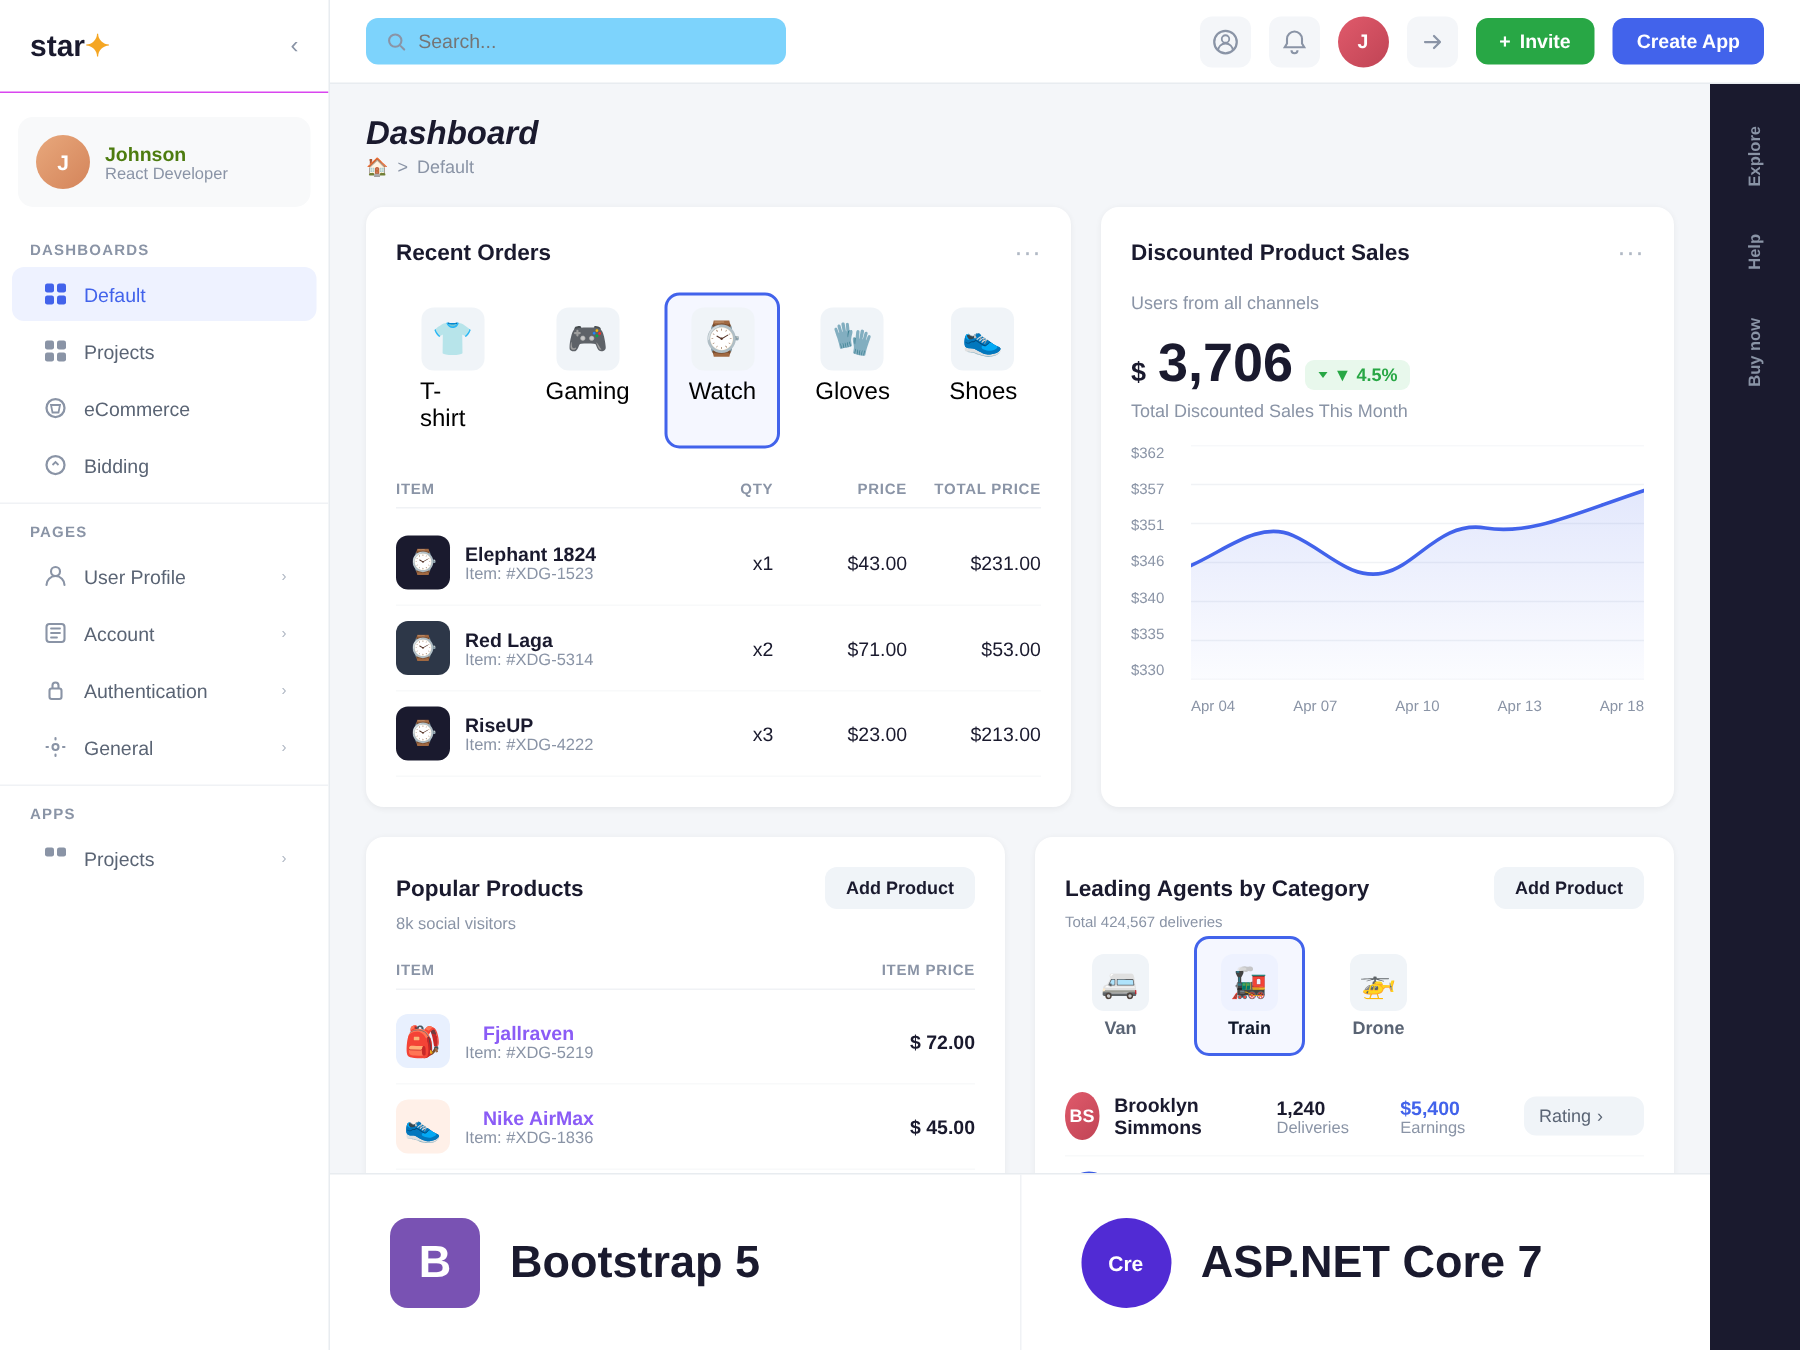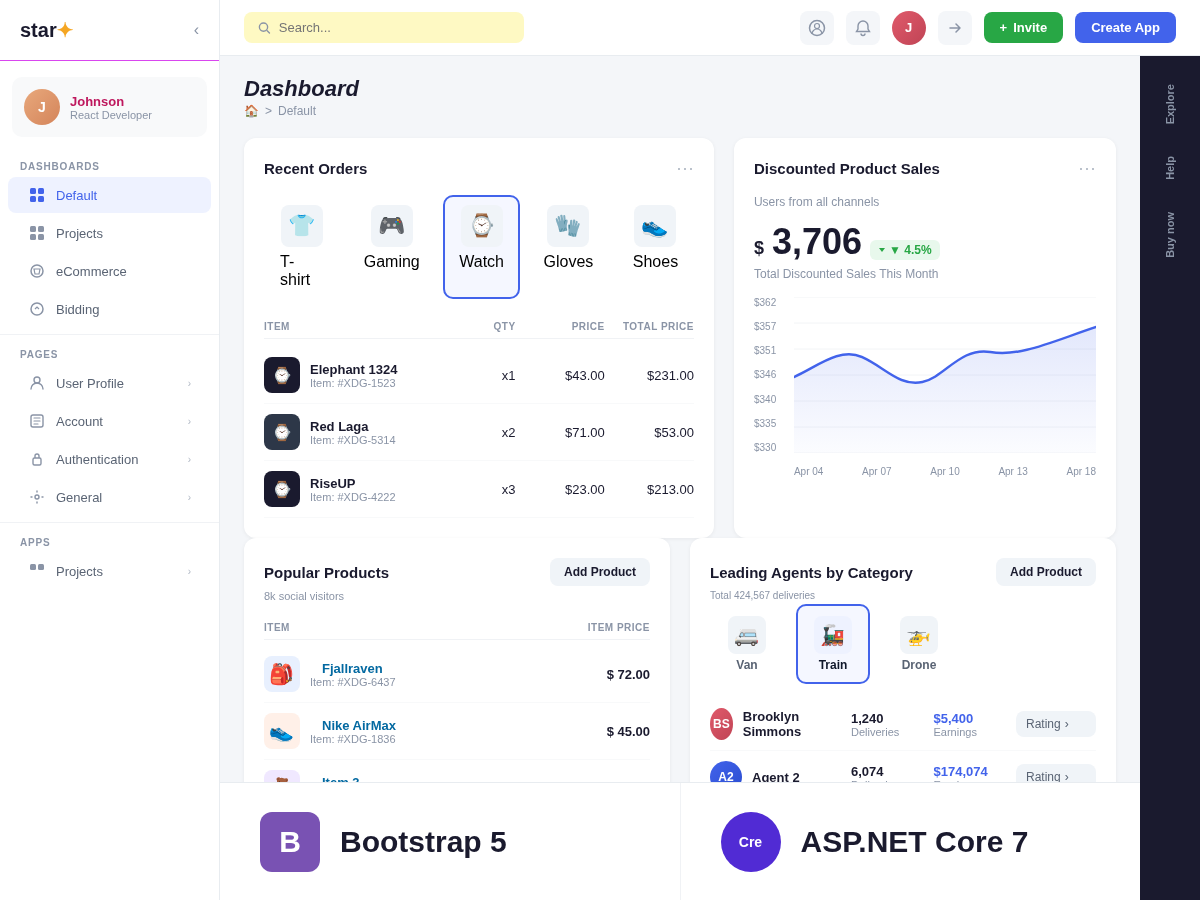--- a/index.html
+++ b/index.html
@@ -3,49 +3,49 @@
   <meta charset="utf-8">
   <style>
     * { box-sizing: border-box; margin: 0; padding: 0; }
     body { font-family: -apple-system, BlinkMacSystemFont, 'Segoe UI', sans-serif; background: #f4f6f9; display: flex; height: 900px; overflow: hidden; }
 
     
     .sidebar { width: 220px; background: #fff; border-right: 1px solid #e8ecf0; display: flex; flex-direction: column; flex-shrink: 0; height: 900px; overflow-y: auto; }
     .sidebar-logo { padding: 18px 20px; border-bottom: 1px solid #d946ef; display: flex; align-items: center; justify-content: space-between; }
     .sidebar-user { margin: 16px 12px; background: #f8f9fa; border-radius: 10px; padding: 12px; display: flex; align-items: center; gap: 10px; cursor: pointer; }
     .user-avatar { width: 36px; height: 36px; border-radius: 50%; background: linear-gradient(135deg, #e8a87c, #d4845a); display: flex; align-items: center; justify-content: center; font-size: 14px; color: white; font-weight: 600; overflow: hidden; }
-    .user-info .user-name { font-size: 13px; font-weight: 600; color: #be185d; }
+    .user-info .user-name { font-size: 13px; font-weight: 600; color: #4d7c0f; }
     .user-info .user-role { font-size: 11px; color: #8a94a6; }
     .sidebar-section-label { padding: 8px 20px 4px; font-size: 10px; font-weight: 700; color: #8a94a6; letter-spacing: 0.8px; text-transform: uppercase; }
     .sidebar-item { display: flex; align-items: center; gap: 10px; padding: 9px 20px; cursor: pointer; border-radius: 8px; margin: 1px 8px; color: #5a6474; font-size: 13px; font-weight: 500; transition: background 0.15s; }
     .sidebar-item.active { background: #eef2ff; color: #4263eb; }
     .sidebar-item .item-icon { width: 18px; height: 18px; display: flex; align-items: center; justify-content: center; flex-shrink: 0; }
     .sidebar-item .chevron { margin-left: auto; font-size: 10px; color: #b0b8c4; }
     .sidebar-divider { height: 1px; background: #f0f2f5; margin: 6px 0; }
 
     
     .main { flex: 1; display: flex; flex-direction: column; overflow: hidden; }
 
     
     .topbar { background: #fff; border-bottom: 1px solid #e8ecf0; padding: 0 24px; height: 56px; display: flex; align-items: center; gap: 16px; flex-shrink: 0; }
-    .search-box { display: flex; align-items: center; gap: 8px; background: #fef9c3; border-radius: 8px; padding: 8px 14px; flex: 1; max-width: 280px; }
+    .search-box { display: flex; align-items: center; gap: 8px; background: #7dd3fc; border-radius: 8px; padding: 8px 14px; flex: 1; max-width: 280px; }
     .search-box input { border: none; background: transparent; outline: none; font-size: 13px; color: #5a6474; width: 100%; }
     .topbar-right { margin-left: auto; display: flex; align-items: center; gap: 12px; }
     .topbar-icon { width: 34px; height: 34px; border-radius: 8px; background: #f4f6f9; display: flex; align-items: center; justify-content: center; cursor: pointer; font-size: 16px; }
     .topbar-avatar { width: 34px; height: 34px; border-radius: 50%; background: linear-gradient(135deg, #e05a6b, #c04455); display: flex; align-items: center; justify-content: center; color: white; font-size: 13px; font-weight: 600; }
     .btn-invite { background: #28a745; color: white; border: none; border-radius: 8px; padding: 8px 16px; font-size: 13px; font-weight: 600; cursor: pointer; display: flex; align-items: center; gap: 6px; }
     .btn-create { background: #4263eb; color: white; border: none; border-radius: 8px; padding: 8px 16px; font-size: 13px; font-weight: 600; cursor: pointer; }
 
     
     .page-header { display: flex; align-items: center; justify-content: space-between; margin-bottom: 20px; }
     .page-title { font-size: 22px; font-weight: 700; color: #1a1a2e; font-style: italic; }
     .breadcrumb { display: flex; align-items: center; gap: 6px; font-size: 12px; color: #8a94a6; margin-top: 2px; }
 
     
-    .cards-row { display: grid; grid-template-columns: 1fr 1fr; gap: 20px; }
+    .cards-row { display: grid; grid-template-columns: 1fr 1fr; gap: 20px; margin-bottom: 20px; }
 
     
     .card { background: #fff; border-radius: 12px; padding: 20px; box-shadow: 0 1px 4px rgba(0,0,0,0.06); }
     .card-header { display: flex; align-items: center; justify-content: space-between; margin-bottom: 16px; }
     .card-title { font-size: 15px; font-weight: 700; color: #1a1a2e; }
     .card-menu { color: #b0b8c4; cursor: pointer; font-size: 18px; }
 
     
     .category-tabs { display: flex; gap: 8px; margin-bottom: 16px; }
     .cat-tab { display: flex; flex-direction: column; align-items: center; gap: 6px; padding: 8px 14px; border-radius: 10px; cursor: pointer; border: 2px solid transparent; min-width: 68px; }
@@ -85,21 +85,21 @@
     
     .pop-header { display: flex; align-items: center; justify-content: space-between; margin-bottom: 4px; }
     .pop-subtitle { font-size: 11px; color: #8a94a6; margin-bottom: 14px; }
     .btn-add { background: #f0f4f8; color: #1a1a2e; border: none; border-radius: 8px; padding: 7px 14px; font-size: 12px; font-weight: 600; cursor: pointer; }
     .prod-table .table-header2 { display: grid; grid-template-columns: 2fr 1fr; padding: 6px 0; border-bottom: 1px solid #f0f2f5; margin-bottom: 6px; }
     .prod-table .table-header2 span { font-size: 10px; font-weight: 700; color: #8a94a6; text-transform: uppercase; letter-spacing: 0.5px; }
     .prod-table .table-header2 span:last-child { text-align: right; }
     .prod-row { display: grid; grid-template-columns: 2fr 1fr; align-items: center; padding: 10px 0; border-bottom: 1px solid #f8f9fa; }
     .prod-item { display: flex; align-items: center; gap: 10px; }
     .prod-img { width: 36px; height: 36px; border-radius: 8px; background: #e8f0fe; display: flex; align-items: center; justify-content: center; font-size: 20px; }
-    .prod-name { font-size: 13px; font-weight: 600; color: #0369a1; padding-left: 12px; }
+    .prod-name { font-size: 13px; font-weight: 600; color: #8b5cf6; padding-left: 12px; }
     .prod-id { font-size: 11px; color: #8a94a6; }
     .prod-price { font-size: 13px; font-weight: 600; color: #1a1a2e; text-align: right; }
 
     
     .agents-card-subtitle { font-size: 10px; color: #8a94a6; margin-bottom: 3px; }
     .agent-tabs { display: flex; gap: 12px; margin-bottom: 14px; }
     .agent-tab { display: flex; flex-direction: column; align-items: center; gap: 4px; padding: 10px 16px; border-radius: 10px; cursor: pointer; border: 2px solid transparent; min-width: 72px; }
     .agent-tab.active { border-color: #4263eb; background: #f5f7ff; }
     .agent-tab .at-icon { width: 38px; height: 38px; background: #f0f4f8; border-radius: 8px; display: flex; align-items: center; justify-content: center; font-size: 20px; }
     .agent-tab.active .at-icon { background: #eef2ff; }
@@ -343,21 +343,21 @@
             <div class="table-header">
               <span>ITEM</span>
               <span style="text-align:right;">QTY</span>
               <span style="text-align:right;">PRICE</span>
               <span style="text-align:right;">TOTAL PRICE</span>
             </div>
             <div class="order-row">
               <div class="order-item">
                 <div class="order-img" style="background:#1a1a2e;font-size:16px;">⌚</div>
                 <div>
-                  <div class="order-name">Elephant 1324</div>
+                  <div class="order-name">Elephant 1824</div>
                   <div class="order-id">Item: #XDG-1523</div>
                 </div>
               </div>
               <div class="order-qty">x1</div>
               <div class="order-price">$43.00</div>
               <div class="order-total">$231.00</div>
             </div>
             <div class="order-row">
               <div class="order-item">
                 <div class="order-img" style="background:#2d3748;font-size:16px;">⌚</div>
@@ -457,21 +457,21 @@
           <div class="prod-table">
             <div class="table-header2">
               <span>ITEM</span>
               <span>ITEM PRICE</span>
             </div>
             <div class="prod-row">
               <div class="prod-item">
                 <div class="prod-img" style="background:#e8f0fe;">🎒</div>
                 <div>
                   <div class="prod-name">Fjallraven</div>
-                  <div class="prod-id">Item: #XDG-6437</div>
+                  <div class="prod-id">Item: #XDG-5219</div>
                 </div>
               </div>
               <div class="prod-price">$ 72.00</div>
             </div>
             <div class="prod-row">
               <div class="prod-item">
                 <div class="prod-img" style="background:#fff0e8;">👟</div>
                 <div>
                   <div class="prod-name">Nike AirMax</div>
                   <div class="prod-id">Item: #XDG-1836</div>

